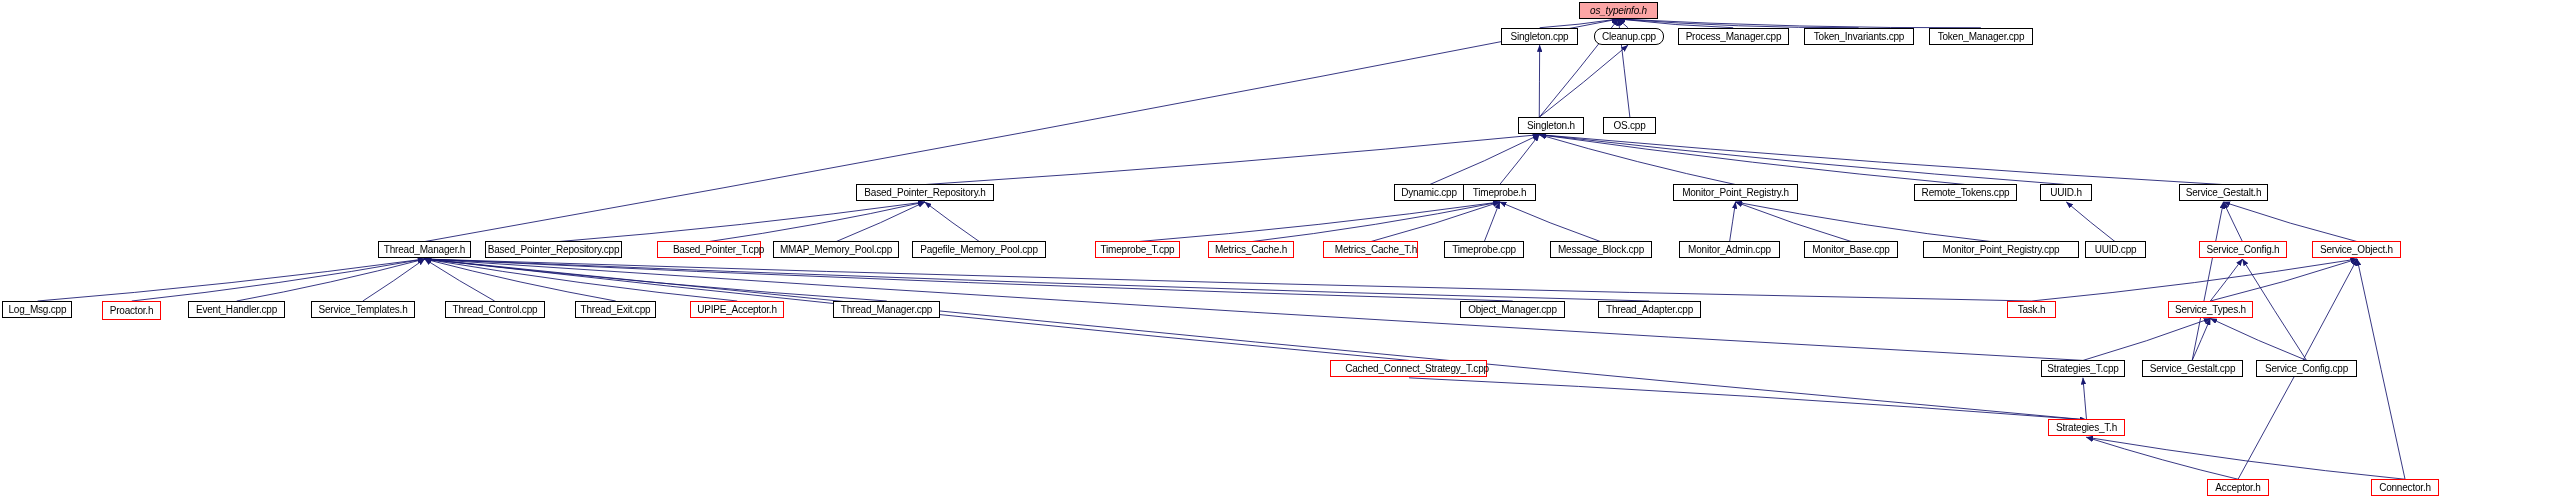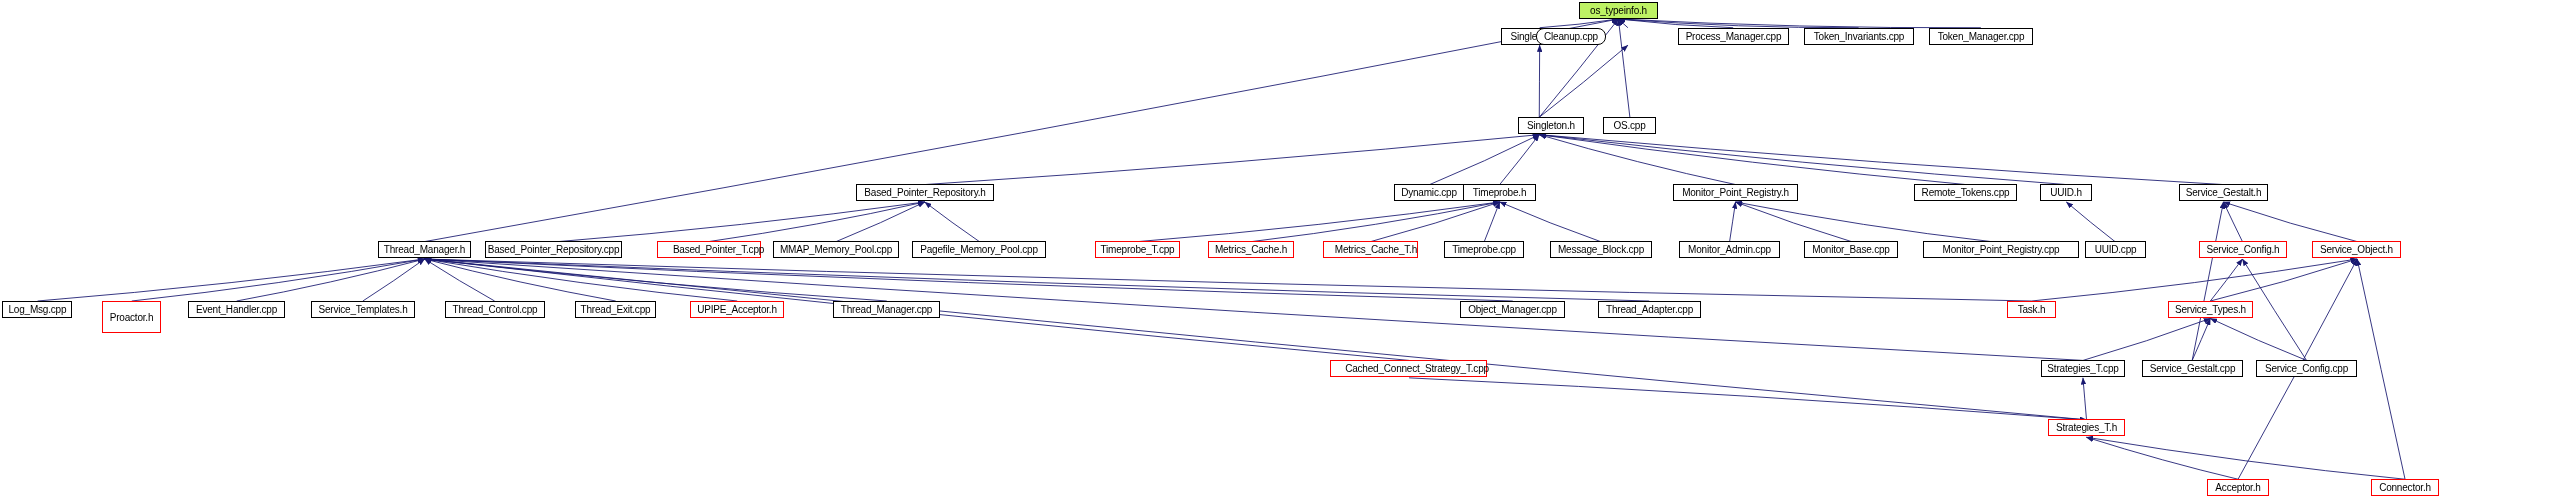--- a/index.html
+++ b/index.html
@@ -4,21 +4,21 @@
 <style>
   html,body{margin:0;padding:0;background:#ffffff;}
   #graph{position:relative;width:2576px;height:503px;background:#ffffff;
          font-family:"Liberation Sans","DejaVu Sans",sans-serif;overflow:hidden;}
   #edges{position:absolute;left:0;top:0;width:2576px;height:503px;pointer-events:none;}
   .node{position:absolute;box-sizing:border-box;display:flex;align-items:center;
         justify-content:center;background:#ffffff;border:0.8px solid #000000;
         height:17.4px;font-size:10px;color:#000000;white-space:nowrap;
         letter-spacing:-0.2px;}
   .node.red{border-color:#ff0000;}
-  .node.root{background:#bef264;border-color:#000000;}
+  .node.root{background:#fca5a5;border-color:#000000;font-style:italic;}
 </style>
 </head>
 <body>
 
 <div id="graph">
   <svg id="edges" viewBox="0 0 3255 635" preserveAspectRatio="none">
     <defs>
       <marker id="arrow" markerWidth="9" markerHeight="7" refX="8.5" refY="3.5" orient="auto" markerUnits="userSpaceOnUse">
         <path d="M0,0 L9,3.5 L0,7 z" fill="#191970"></path>
       </marker>
@@ -86,21 +86,21 @@
         <path d="M1780.5,477 Q2208.5,497 2636.5,530" marker-end="url(#arrow)" stroke="#191970"></path>
       </g>
   </svg>
   <div id="nodes-layer">
       <div class="node root" style="left: 1579px; top: 1.6px; width: 79px; height: 17.4px;">
         <span>os_typeinfo.h</span>
       </div>
       <div class="node" style="left: 1501px; top: 28px; width: 77px; height: 17.4px;">
         <span>Singleton.cpp</span>
       </div>
-      <div class="node" style="left: 1536px; top: 28px; width: 70px; height: 17.4px; border-radius: 8px;">
+      <div class="node" style="left: 1594px; top: 28px; width: 70px; height: 17.4px; border-radius: 8px;">
         <span>Cleanup.cpp</span>
       </div>
       <div class="node" style="left: 1678px; top: 28px; width: 111px; height: 17.4px;">
         <span>Process_Manager.cpp</span>
       </div>
       <div class="node" style="left: 1804px; top: 28px; width: 110px; height: 17.4px;">
         <span>Token_Invariants.cpp</span>
       </div>
       <div class="node" style="left: 1929px; top: 28px; width: 104px; height: 17.4px;">
         <span>Token_Manager.cpp</span>
@@ -176,21 +176,21 @@
       </div>
       <div class="node red" style="left: 2199px; top: 241px; width: 88px; height: 17.4px;">
         <span>Service_Config.h</span>
       </div>
       <div class="node red" style="left: 2312px; top: 241px; width: 89px; height: 17.4px;">
         <span>Service_Object.h</span>
       </div>
       <div class="node" style="left: 2.4px; top: 301px; width: 70px; height: 17.4px;">
         <span>Log_Msg.cpp</span>
       </div>
-      <div class="node red" style="left: 102px; top: 301px; width: 59px; height: 32px;">
+      <div class="node red" style="left: 102px; top: 301px; width: 59px; height: 19px;">
         <span>Proactor.h</span>
       </div>
       <div class="node" style="left: 188px; top: 301px; width: 97px; height: 17.4px;">
         <span>Event_Handler.cpp</span>
       </div>
       <div class="node" style="left: 311px; top: 301px; width: 104px; height: 17.4px;">
         <span>Service_Templates.h</span>
       </div>
       <div class="node" style="left: 445px; top: 301px; width: 100px; height: 17.4px;">
         <span>Thread_Control.cpp</span>

